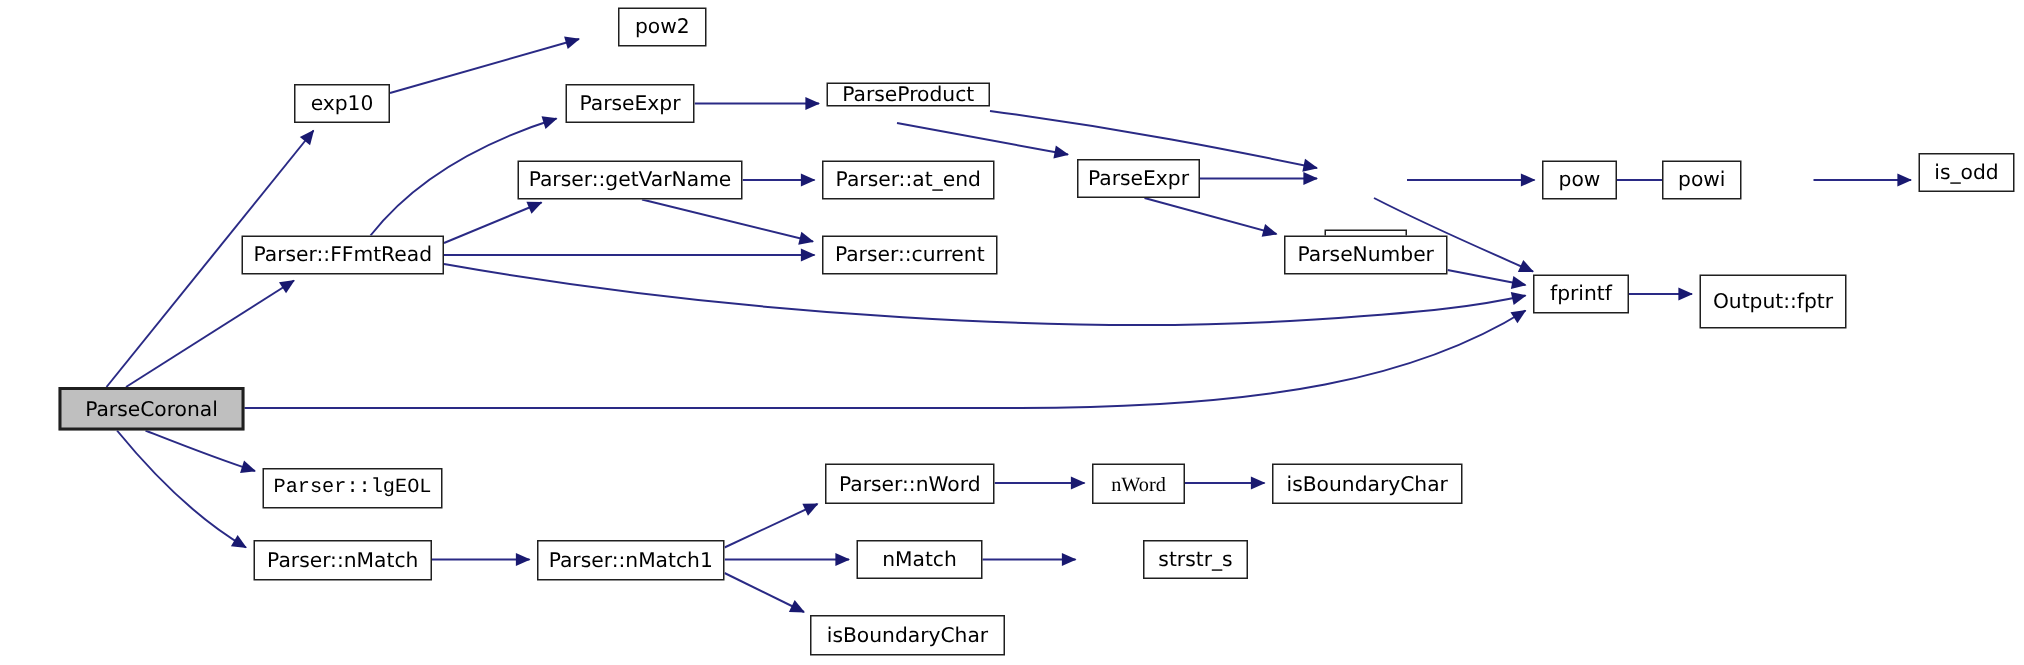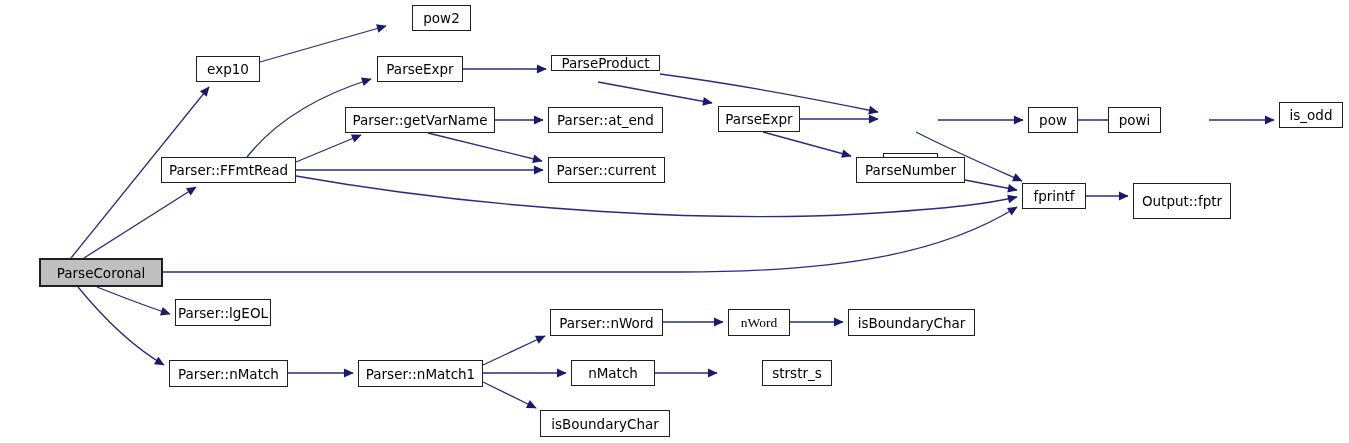--- a/index.html
+++ b/index.html
@@ -89,21 +89,21 @@
       <div class="node" style="left: 548px; top: 107px; width: 115px; height: 26px;">Parser::at_end</div>
       <div class="node" style="left: 548px; top: 157px; width: 117px; height: 26px;">Parser::current</div>
       <div class="node" style="left: 718px; top: 106px; width: 82px; height: 26px;">ParseExpr</div>
       <div class="node" style="left: 883px; top: 106px; width: 55px; height: 26px; margin-top: 47px;">doop</div>
       <div class="node" style="left: 856px; top: 157px; width: 109px; height: 26px;">ParseNumber</div>
       <div class="node" style="left: 1028px; top: 107px; width: 50px; height: 26px;">pow</div>
       <div class="node" style="left: 1108px; top: 107px; width: 53px; height: 26px;">powi</div>
       <div class="node" style="left: 1279px; top: 102px; width: 64px; height: 26px;">is_odd</div>
       <div class="node" style="left: 1022px; top: 183px; width: 64px; height: 26px;">fprintf</div>
       <div class="node" style="left: 1133px; top: 183px; width: 98px; height: 36px;">Output::fptr</div>
-      <div class="node" style="left: 175px; top: 299px; width: 96px; height: 27px;">Parser::lgEOL</div>
+      <div class="node" style="left: 175px; top: 312px; width: 120px; height: 27px; font-family: Liberation Mono, monospace;">Parser::lgEOL</div>
       <div class="node" style="left: 169px; top: 360px; width: 119px; height: 27px;">Parser::nMatch</div>
       <div class="node" style="left: 358px; top: 360px; width: 125px; height: 27px;">Parser::nMatch1</div>
       <div class="node" style="left: 550px; top: 309px; width: 113px; height: 27px;">Parser::nWord</div>
       <div class="node" style="left: 728px; top: 309px; width: 62px; height: 27px; font-family: Liberation Serif, serif;">nWord</div>
       <div class="node" style="left: 848px; top: 309px; width: 127px; height: 27px;">isBoundaryChar</div>
       <div class="node" style="left: 571px; top: 360px; width: 84px; height: 26px;">nMatch</div>
       <div class="node" style="left: 722px; top: 360px; width: 70px; height: 26px; margin-left: 40px;">strstr_s</div>
       <div class="node" style="left: 540px; top: 410px; width: 130px; height: 27px;">isBoundaryChar</div>
     </div>
 </div>

